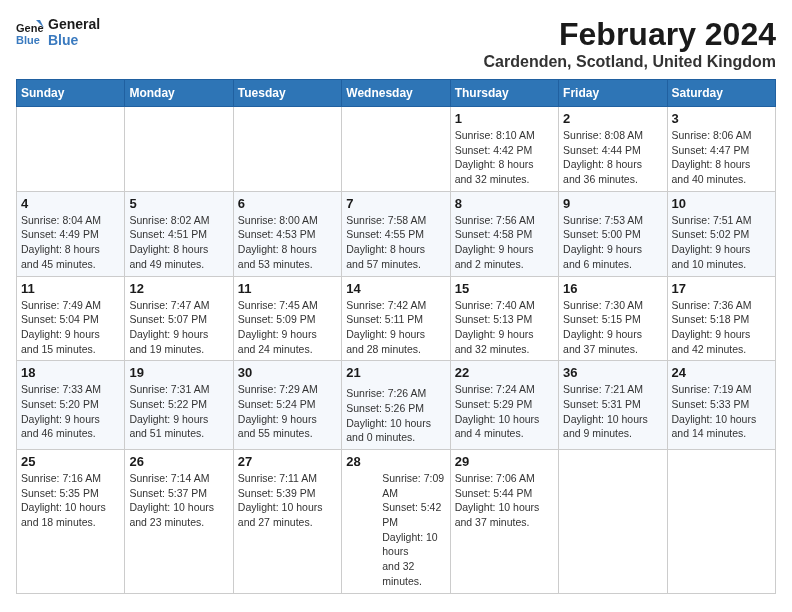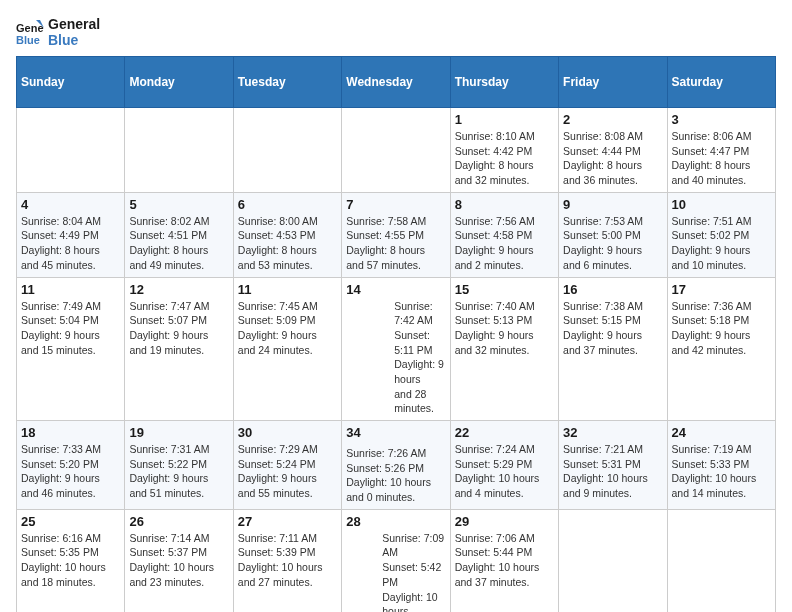--- a/index.html
+++ b/index.html
@@ -39,21 +39,21 @@
       font-weight: 600;
     }
     .calendar-table {
       width: 100%;
       border-collapse: collapse;
       font-size: 11px;
     }
     .calendar-table th {
       background-color: #2e75b6;
       color: #fff;
-      padding: 18px 4px;
+      padding: 6px 4px;
       text-align: left;
       font-size: 12px;
       border: 1px solid #2060a0;
     }
     .calendar-table td {
       border: 1px solid #ccc;
       vertical-align: top;
       padding: 4px;
       min-height: 80px;
       width: calc(100% / 7);
@@ -85,20 +85,24 @@
     <svg class="logo-icon" viewBox="0 0 28 28">
       <text x="0" y="14" font-size="11" font-weight="bold" fill="#1a1a1a">General</text>
       <text x="0" y="26" font-size="11" font-weight="bold" fill="#3a7abf">Blue</text>
       <polygon points="20,2 28,10 24,2" fill="#3a7abf"></polygon>
     </svg>
     <div>
       <div style="font-size:14px;font-weight:bold;color:#1a1a1a;">General</div>
       <div style="font-size:14px;font-weight:bold;color:#3a7abf;">Blue</div>
     </div>
   </div>
+  <div class="title-area">
+    <div class="month-title">February 2024</div>
+    <div class="location-title">Cardenden, Scotland, United Kingdom</div>
+  </div>
 </div>
 
 <table class="calendar-table">
   <thead>
     <tr>
     <th>Sunday</th>
         <th>Monday</th>
         <th>Tuesday</th>
         <th>Wednesday</th>
         <th>Thursday</th>
@@ -202,35 +206,35 @@
         </td>
         <td>
           <div class="day-number">11</div>
           <div class="day-info" style="white-space: pre-line;">Sunrise: 7:45 AM
 Sunset: 5:09 PM
 Daylight: 9 hours
 and 24 minutes.</div>
         </td>
         <td>
           <div class="day-number">14</div>
-          <div class="day-info" style="white-space: pre-line; margin-left: 48px;">Sunrise: 7:42 AM
+          <div class="day-info" style="white-space: pre-line;">Sunrise: 7:42 AM
 Sunset: 5:11 PM
 Daylight: 9 hours
 and 28 minutes.</div>
         </td>
         <td>
           <div class="day-number">15</div>
           <div class="day-info" style="white-space: pre-line;">Sunrise: 7:40 AM
 Sunset: 5:13 PM
 Daylight: 9 hours
 and 32 minutes.</div>
         </td>
         <td>
           <div class="day-number">16</div>
-          <div class="day-info" style="white-space: pre-line;">Sunrise: 7:38 AM
+          <div class="day-info" style="white-space: pre-line;">Sunrise: 7:30 AM
 Sunset: 5:15 PM
 Daylight: 9 hours
 and 37 minutes.</div>
         </td>
         <td>
           <div class="day-number">17</div>
           <div class="day-info" style="white-space: pre-line;">Sunrise: 7:36 AM
 Sunset: 5:18 PM
 Daylight: 9 hours
 and 42 minutes.</div>
@@ -252,52 +256,52 @@
 and 51 minutes.</div>
         </td>
         <td>
           <div class="day-number">30</div>
           <div class="day-info" style="white-space: pre-line;">Sunrise: 7:29 AM
 Sunset: 5:24 PM
 Daylight: 9 hours
 and 55 minutes.</div>
         </td>
         <td>
-          <div class="day-number">34</div>
+          <div class="day-number">21</div>
           <div class="day-info" style="white-space: pre-line; margin-top: 6px;">Sunrise: 7:26 AM
 Sunset: 5:26 PM
 Daylight: 10 hours
 and 0 minutes.</div>
         </td>
         <td>
           <div class="day-number">22</div>
           <div class="day-info" style="white-space: pre-line;">Sunrise: 7:24 AM
 Sunset: 5:29 PM
 Daylight: 10 hours
 and 4 minutes.</div>
         </td>
         <td>
-          <div class="day-number">32</div>
+          <div class="day-number">36</div>
           <div class="day-info" style="white-space: pre-line;">Sunrise: 7:21 AM
 Sunset: 5:31 PM
 Daylight: 10 hours
 and 9 minutes.</div>
         </td>
         <td>
           <div class="day-number">24</div>
           <div class="day-info" style="white-space: pre-line;">Sunrise: 7:19 AM
 Sunset: 5:33 PM
 Daylight: 10 hours
 and 14 minutes.</div>
         </td>
       </tr>
       <tr>
         <td>
           <div class="day-number">25</div>
-          <div class="day-info" style="white-space: pre-line;">Sunrise: 6:16 AM
+          <div class="day-info" style="white-space: pre-line;">Sunrise: 7:16 AM
 Sunset: 5:35 PM
 Daylight: 10 hours
 and 18 minutes.</div>
         </td>
         <td>
           <div class="day-number">26</div>
           <div class="day-info" style="white-space: pre-line;">Sunrise: 7:14 AM
 Sunset: 5:37 PM
 Daylight: 10 hours
 and 23 minutes.</div>

